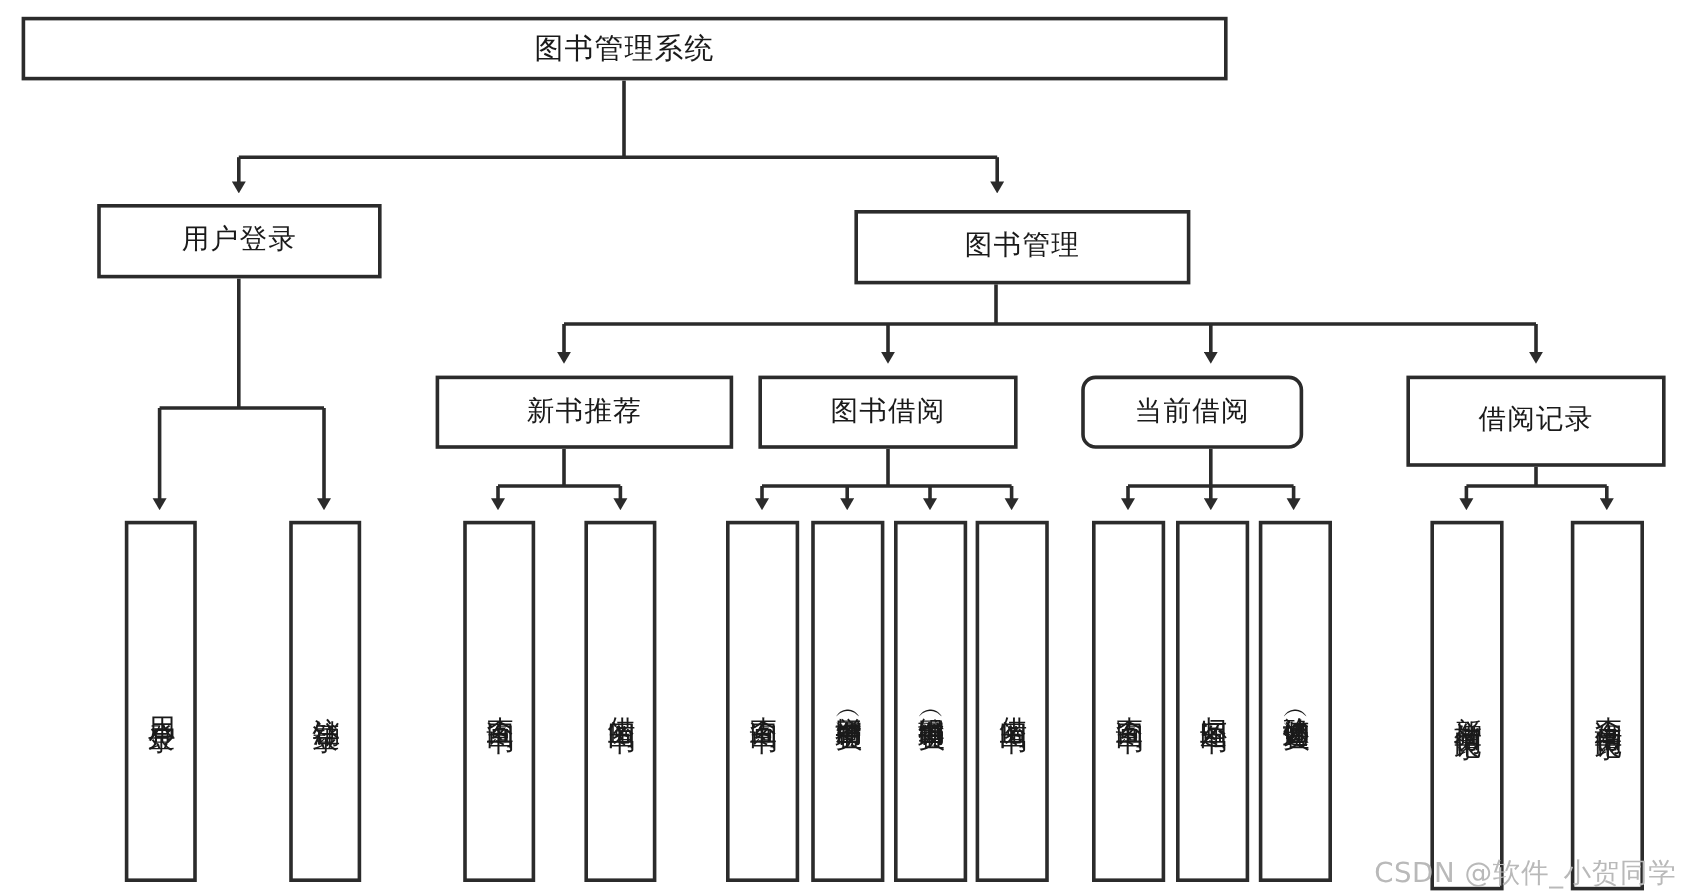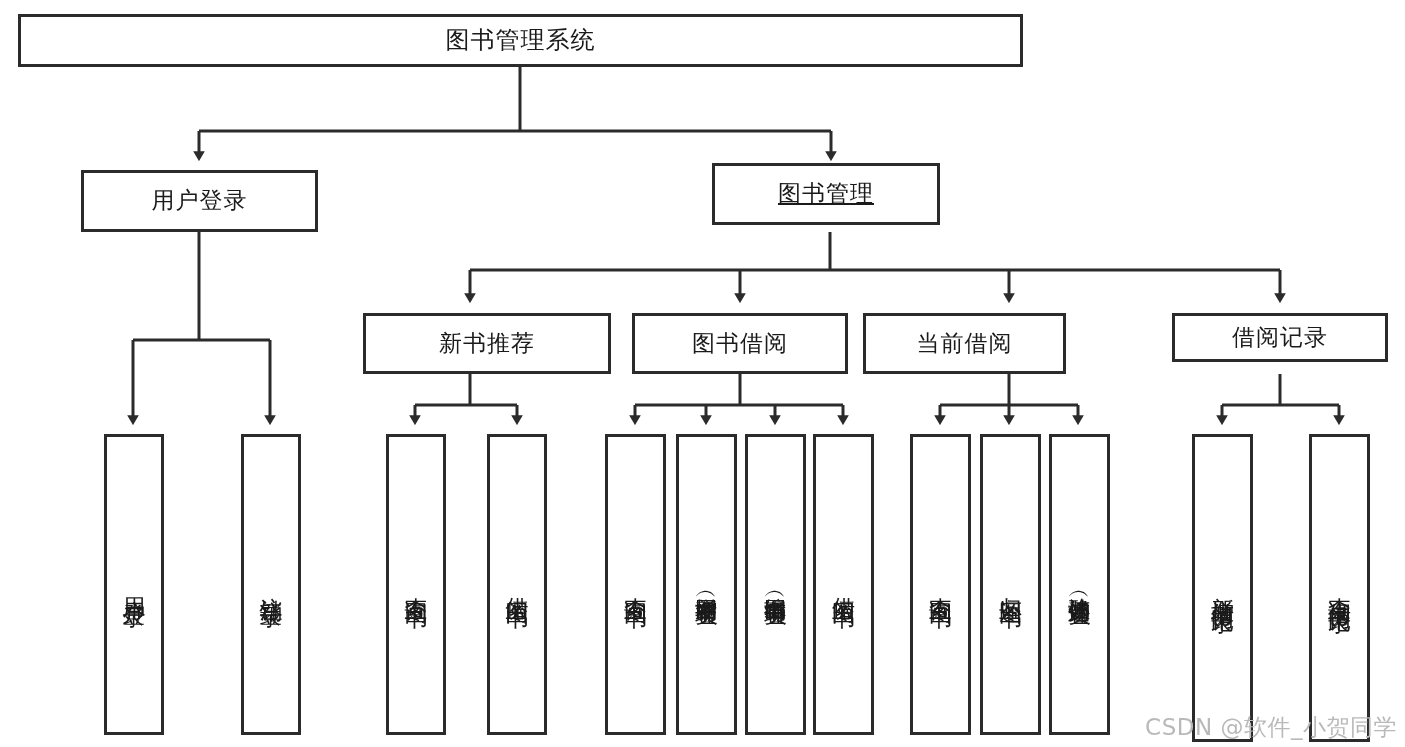--- a/index.html
+++ b/index.html
@@ -128,34 +128,34 @@
     </g>
   </svg>
 
   <div class="node horiz" id="root-node" style="left:18px; top:14px; width:1005px; height:53px;">
     <span class="label-h">图书管理系统</span>
   </div>
 
   <div class="node horiz" style="left:81px; top:170px; width:237px; height:62px;">
     <span class="label-h">用户登录</span>
   </div>
-  <div class="node horiz" style="left:712px; top:163px; width:228px; height:62px;text-decoration:underline;">
+  <div class="node horiz" style="left:712px; top:175px; width:280px; height:62px;">
     <span class="label-h">图书管理</span>
   </div>
 
   <div class="node horiz" style="left:363px; top:313px; width:248px; height:61px;">
     <span class="label-h">新书推荐</span>
   </div>
   <div class="node horiz" style="left:632px; top:313px; width:216px; height:61px;">
     <span class="label-h">图书借阅</span>
   </div>
-  <div class="node horiz" style="left:863px; top:313px; width:203px; height:61px;">
+  <div class="node horiz" style="left:901px; top:313px; width:185px; height:61px;border-radius:12px;">
     <span class="label-h">当前借阅</span>
   </div>
-  <div class="node horiz" style="left:1172px; top:313px; width:216px; height:49px;">
+  <div class="node horiz" style="left:1172px; top:313px; width:216px; height:76px;">
     <span class="label-h">借阅记录</span>
   </div>
 
   <div class="node vert" style="left:104px; top:434px; width:60px; height:301px;">
     <span class="label-v">用户登录</span>
   </div>
   <div class="node vert" style="left:241px; top:434px; width:60px; height:301px;">
     <span class="label-v">注销登录</span>
   </div>
 

